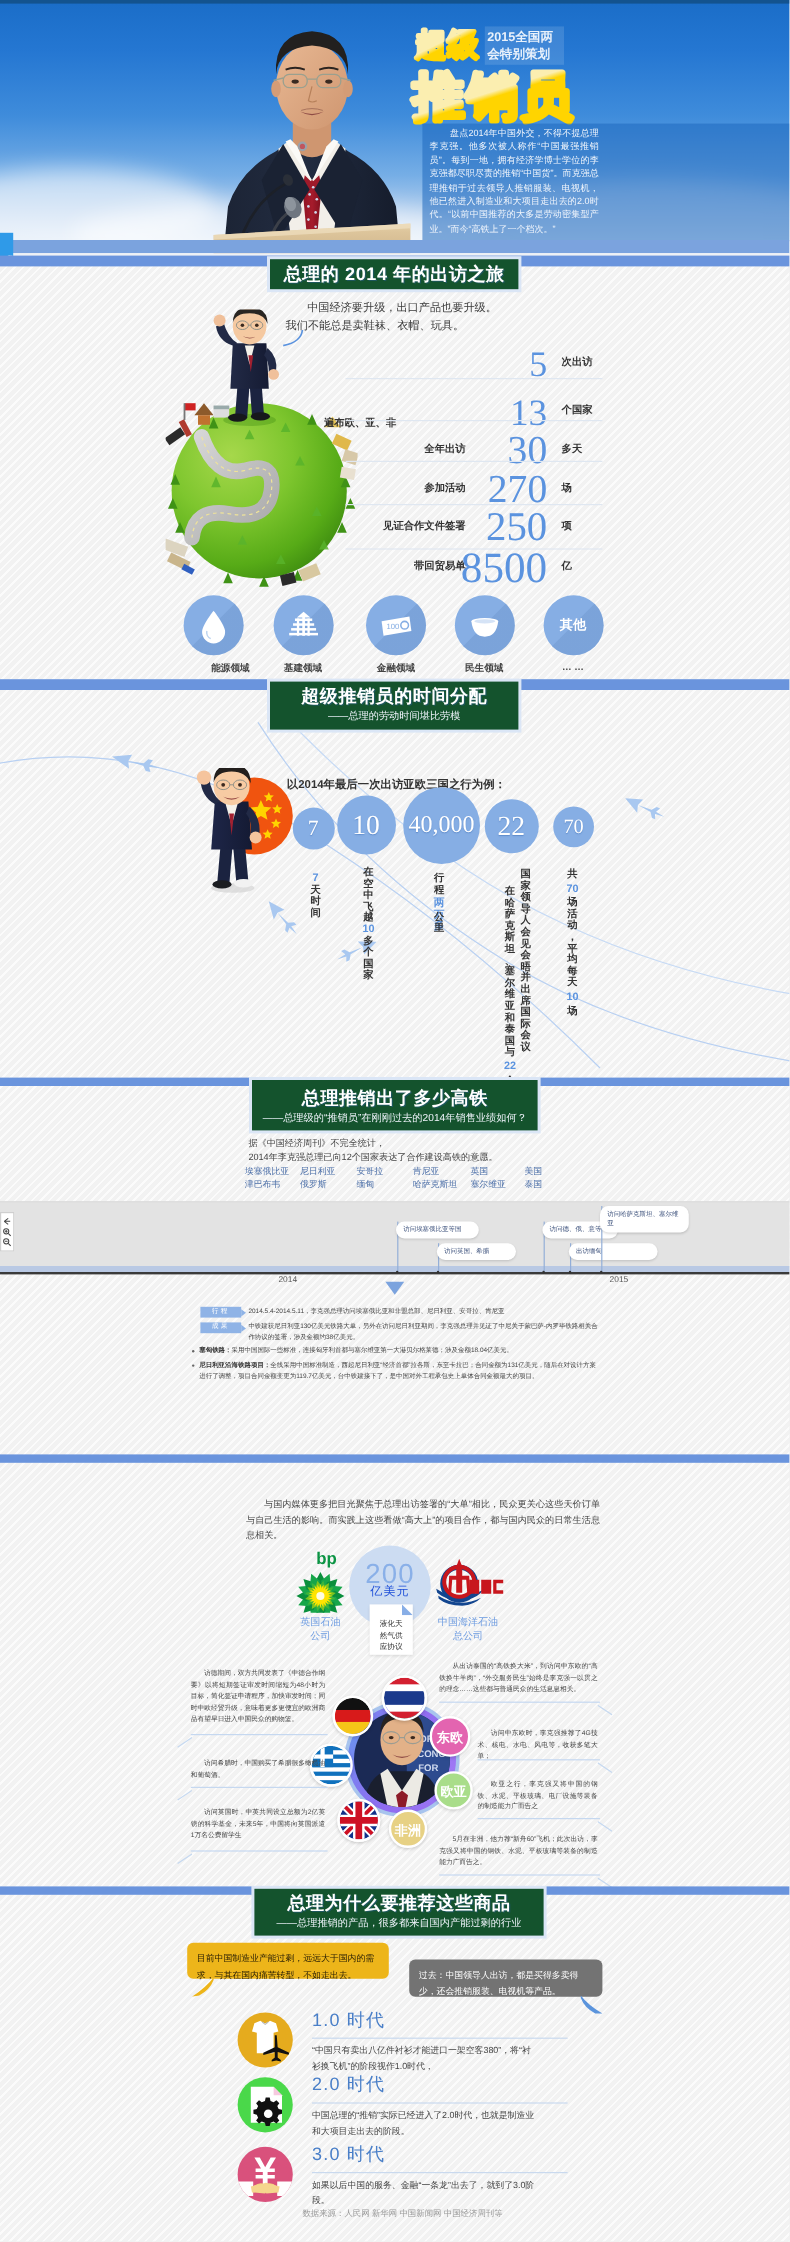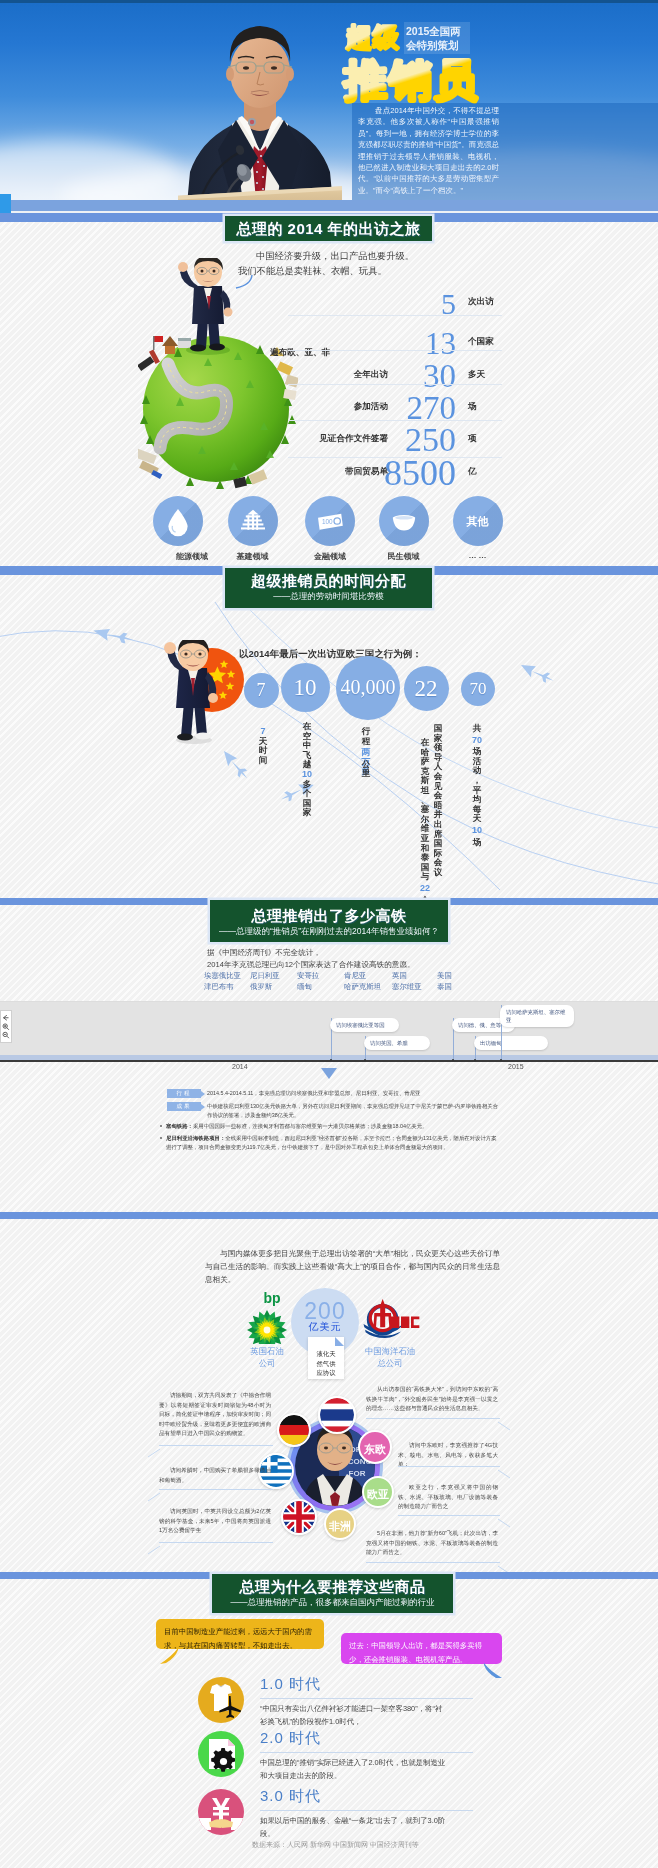--- a/index.html
+++ b/index.html
@@ -107,21 +107,21 @@
     box-sizing:border-box;}
   .bub5{position:absolute;font-size:5.6px;color:#444;line-height:9.6px;text-align:justify;}
   .bub5line{position:absolute;height:1px;background:#c5d8f0;}
   .tagcirc{position:absolute;border-radius:50%;color:#fff;font-weight:bold;
     text-align:center;font-size:11px;}
 
   
   .speech{position:absolute;border-radius:5px;font-size:7.4px;line-height:14px;
     padding:6px 8px;box-sizing:border-box;}
   .speech.y{background:#edb51a;color:#2d2205;}
-  .speech.b{background:#d946ef;color:#fff;}
+  .speech.b{background:#737373;color:#fff;}
   .eracirc{position:absolute;border-radius:50%;overflow:hidden;}
   .eratitle{position:absolute;font-size:15px;color:#4a7fc8;letter-spacing:1px;line-height:16px;}
   .eraline{position:absolute;height:1px;background:#c9d9ee;}
   .eratext{position:absolute;font-size:7.4px;color:#444;line-height:12.8px;}
   .source{position:absolute;font-size:7px;color:#999;}
 </style>
 </head>
 <body>
 
 <div class="page">

